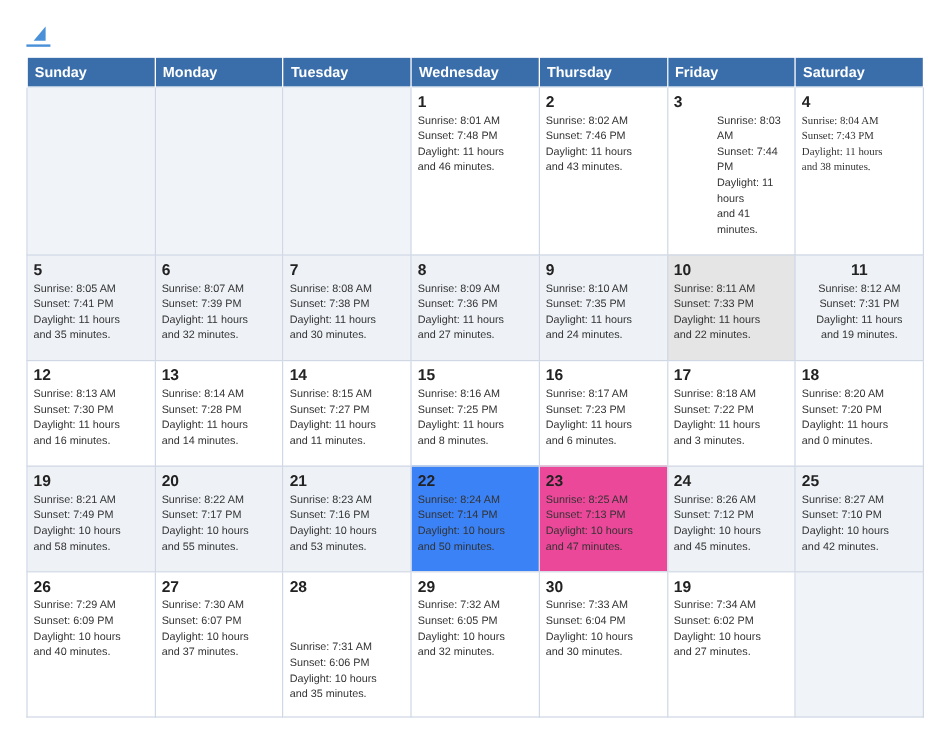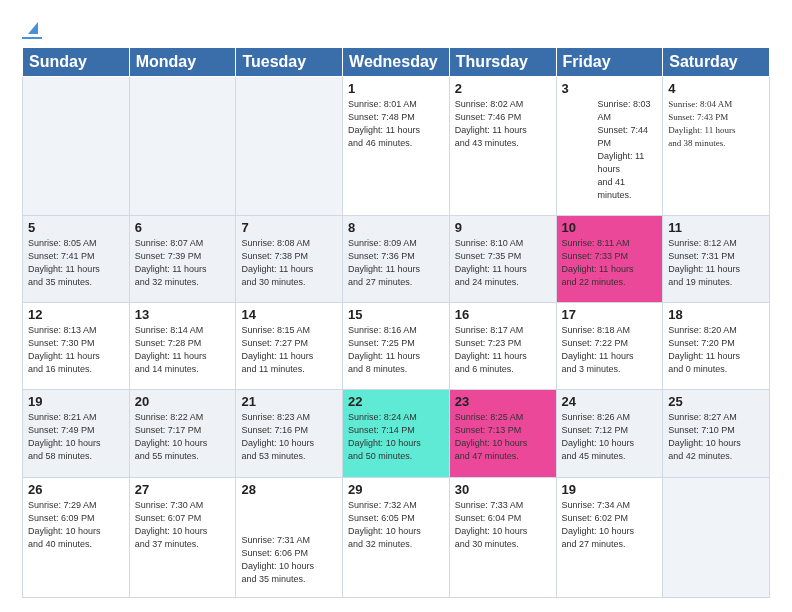--- a/index.html
+++ b/index.html
@@ -44,21 +44,21 @@
     }
     .calendar {
       flex: 1;
       border-collapse: collapse;
       width: 100%;
       table-layout: fixed;
     }
     .calendar th {
       background: #3a6eaa;
       color: #fff;
-      font-size: 16px;
+      font-size: 12px;
       font-weight: bold;
       text-align: left;
       padding: 5px 6px;
       border: 1px solid #fff;
     }
     .calendar td {
       vertical-align: top;
       border: 1px solid #d0d8e4;
       padding: 4px 5px;
       font-size: 9.5px;
@@ -181,28 +181,28 @@
 Daylight: 11 hours
 and 27 minutes.</div>
           </td>
           <td style="background: rgb(238, 242, 247);">
             <span class="day-number">9</span>
             <div class="day-info" style="white-space: pre-line;">Sunrise: 8:10 AM
 Sunset: 7:35 PM
 Daylight: 11 hours
 and 24 minutes.</div>
           </td>
-          <td style="background: #ec4899;">
+          <td style="background: #e5e5e5;">
             <span class="day-number">10</span>
             <div class="day-info" style="white-space: pre-line;">Sunrise: 8:11 AM
 Sunset: 7:33 PM
 Daylight: 11 hours
 and 22 minutes.</div>
           </td>
-          <td style="background: rgb(238, 242, 247);">
+          <td style="background: rgb(238, 242, 247); text-align: center;">
             <span class="day-number">11</span>
             <div class="day-info" style="white-space: pre-line;">Sunrise: 8:12 AM
 Sunset: 7:31 PM
 Daylight: 11 hours
 and 19 minutes.</div>
           </td>
         </tr>
         <tr>
           <td>
             <span class="day-number">12</span>
@@ -269,21 +269,21 @@
 Daylight: 10 hours
 and 55 minutes.</div>
           </td>
           <td style="background: rgb(238, 242, 247);">
             <span class="day-number">21</span>
             <div class="day-info" style="white-space: pre-line;">Sunrise: 8:23 AM
 Sunset: 7:16 PM
 Daylight: 10 hours
 and 53 minutes.</div>
           </td>
-          <td style="background: #5eead4;">
+          <td style="background: #3b82f6;">
             <span class="day-number">22</span>
             <div class="day-info" style="white-space: pre-line;">Sunrise: 8:24 AM
 Sunset: 7:14 PM
 Daylight: 10 hours
 and 50 minutes.</div>
           </td>
           <td style="background: #ec4899;">
             <span class="day-number">23</span>
             <div class="day-info" style="white-space: pre-line;">Sunrise: 8:25 AM
 Sunset: 7:13 PM

